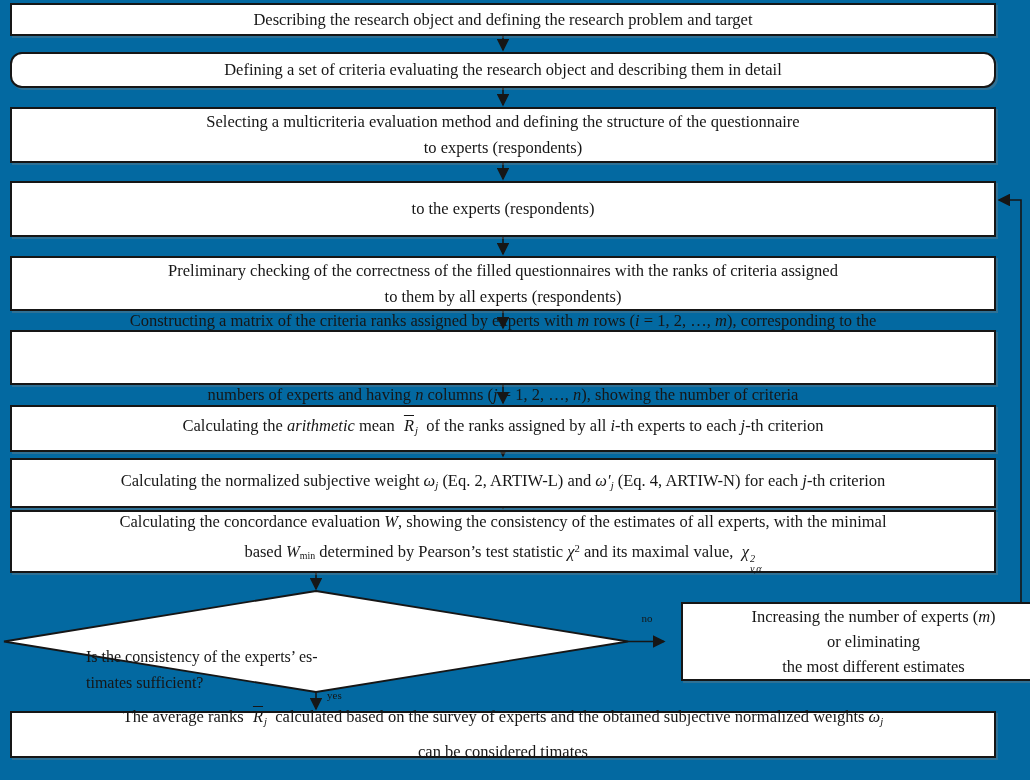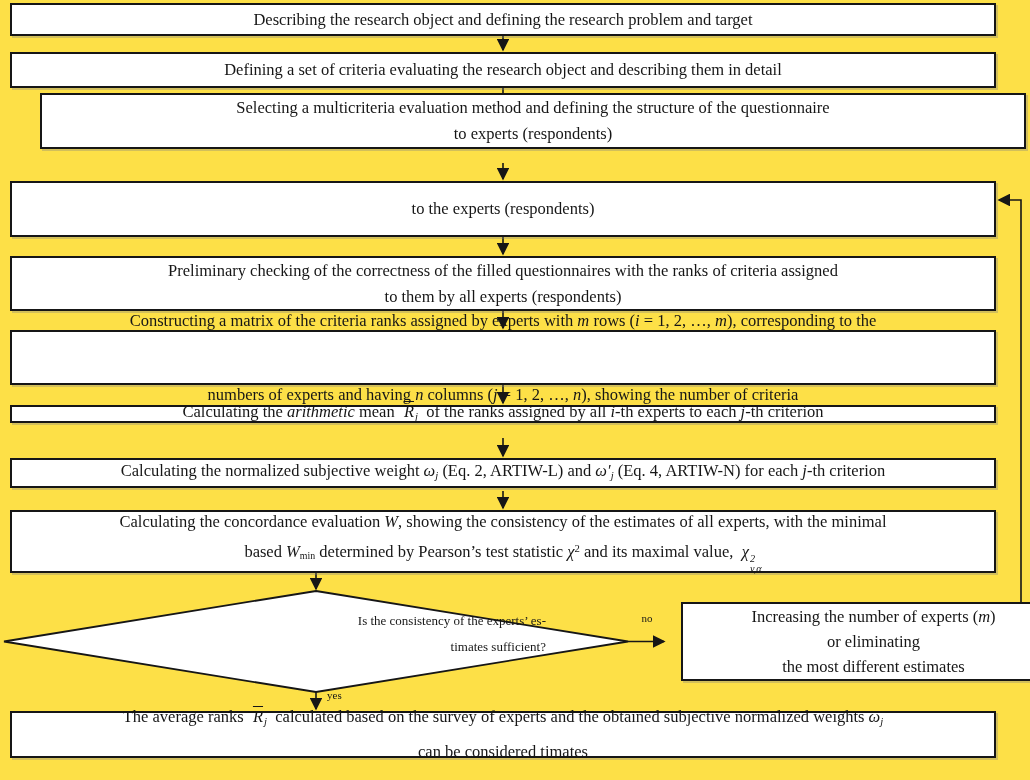--- a/index.html
+++ b/index.html
@@ -1,44 +1,44 @@
 <!DOCTYPE html>
 <html><head>
 <meta charset="utf-8">
 <style>
   html,body{margin:0;padding:0;background:#ffffff;}
   .canvas{
-    position:relative;width:1030px;height:780px;background:#fde047;
+    position:relative;width:1030px;height:780px;background:#0369a1;
     font-family:"Liberation Serif","DejaVu Serif",serif;color:#161616;overflow:hidden;
   }
   .layer{position:absolute;left:0;top:0;width:1030px;height:780px;}
   .fbox{
     position:absolute;left:10px;width:986px;box-sizing:border-box;
     border:2px solid #161616;background:#ffffff;
     display:flex;flex-direction:column;justify-content:center;align-items:center;
     text-align:center;font-size:16.5px;line-height:26px;
     box-shadow:2px 2px 0 rgba(130,130,130,0.35);
   }
   .fline{white-space:nowrap;}
   .b1{top:3px;height:33px;}
-  .b2{top:52px;height:36px;}
-  .b3{top:93px;height:56px;margin-left:30px;}
+  .b2{top:52px;height:36px;border-radius:12px;}
+  .b3{top:107px;height:56px;}
   .b4{top:181px;height:56px;}
   .b5{top:256px;height:55px;}
   .b6{top:330px;height:55px;gap:48px;}
-  .b7{top:405px;height:18px;}
-  .b8{top:458px;height:30px;}
+  .b7{top:405px;height:47px;}
+  .b8{top:458px;height:50px;}
   .b9{top:510px;height:63px;}
   .bfinal{top:711px;height:47px;line-height:30px;}
   .bno{
     left:681px;top:602px;width:385px;height:79px;line-height:25px;
   }
   .diamond-text{
-    position:absolute;left:86px;top:608px;width:460px;text-align:right;
-    font-size:13px;line-height:26px;
+    position:absolute;left:86px;top:644px;width:460px;text-align:left;
+    font-size:16px;line-height:26px;
   }
   .flow-label{position:absolute;font-size:11px;}
   .no-label{left:630px;top:612px;width:34px;text-align:center;}
   .yes-label{left:327px;top:689px;width:44px;text-align:left;}
   .seg-i{font-style:italic;}
   .seg-rbar{font-style:italic;text-decoration:overline;padding:0 1px;}
   .seg-subi{font-style:italic;font-size:0.65em;vertical-align:-0.3em;}
   .seg-sub{font-size:0.6em;vertical-align:-0.25em;margin-top:41px;}
   .seg-sup{font-size:0.65em;vertical-align:0.45em;}
   .stack{

